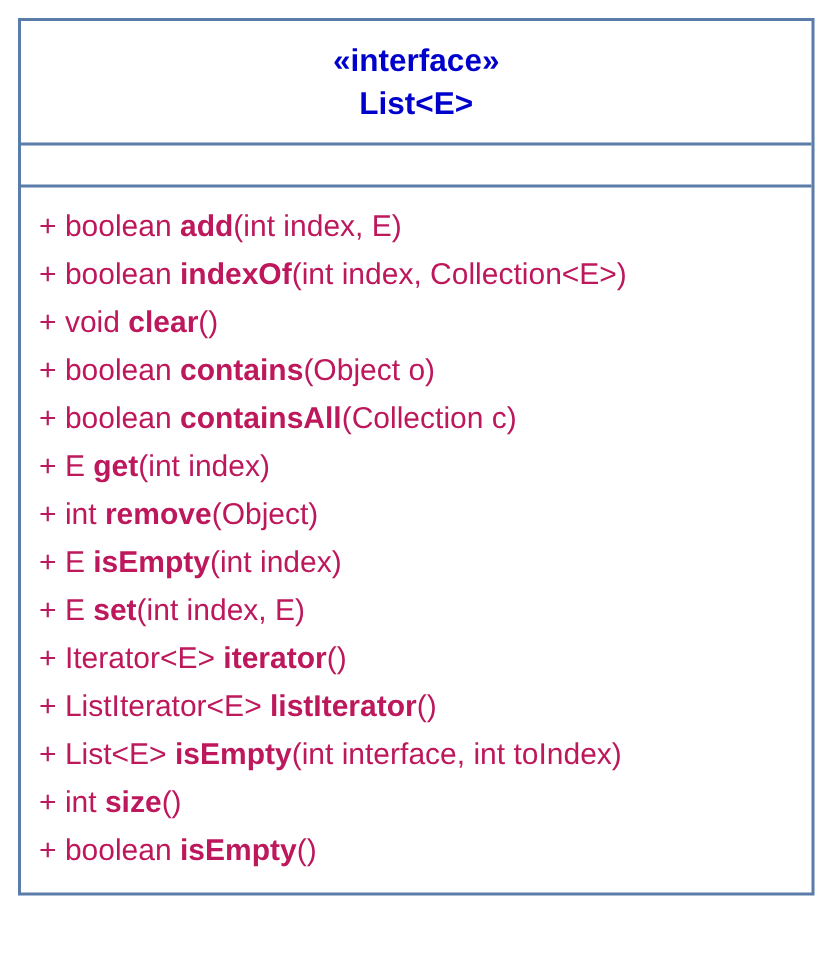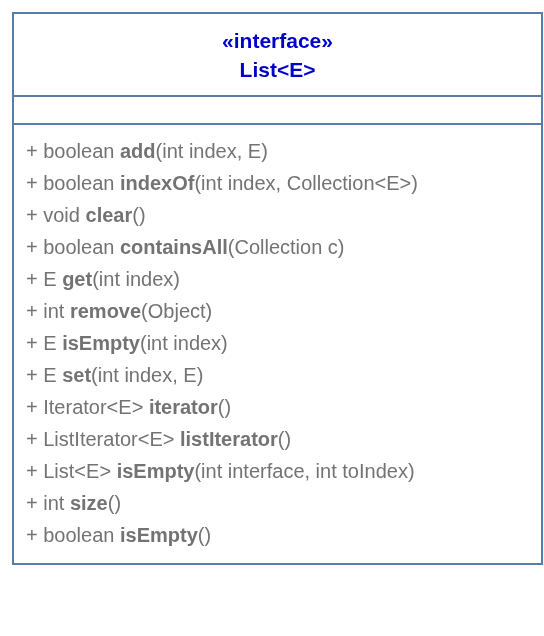--- a/index.html
+++ b/index.html
@@ -38,40 +38,41 @@
     .spacer-section {
       height: 28px;
       border-bottom: 2px solid #5a7ca8;
     }
     .methods-section {
       padding: 10px 12px 12px 12px;
     }
     .method-row {
       font-size: 20px;
       line-height: 1.6;
-      color: #737373;
+      color: #be185d;
       white-space: nowrap;
     }
     .method-name {
       font-weight: bold;
     }
   </style>
 </head>
 <body>
 
 <div class="uml-box">
   <div class="header-section">
     <div class="stereotype">«interface»</div>
     <div class="class-name">List&lt;E&gt;</div>
   </div>
   <div class="spacer-section"></div>
   <div class="methods-section" id="methods-container">
       <div class="method-row"><span>+</span> <span>boolean</span> <span class="method-name">add</span><span>(int index, E)</span></div>
       <div class="method-row"><span>+</span> <span>boolean</span> <span class="method-name">indexOf</span><span>(int index, Collection&lt;E&gt;)</span></div>
       <div class="method-row"><span>+</span> <span>void</span> <span class="method-name">clear</span><span>()</span></div>
+      <div class="method-row"><span>+</span> <span>boolean</span> <span class="method-name">contains</span><span>(Object o)</span></div>
       <div class="method-row"><span>+</span> <span>boolean</span> <span class="method-name">containsAll</span><span>(Collection c)</span></div>
       <div class="method-row"><span>+</span> <span>E</span> <span class="method-name">get</span><span>(int index)</span></div>
       <div class="method-row"><span>+</span> <span>int</span> <span class="method-name">remove</span><span>(Object)</span></div>
       <div class="method-row"><span>+</span> <span>E</span> <span class="method-name">isEmpty</span><span>(int index)</span></div>
       <div class="method-row"><span>+</span> <span>E</span> <span class="method-name">set</span><span>(int index, E)</span></div>
       <div class="method-row"><span>+</span> <span>Iterator&lt;E&gt;</span> <span class="method-name">iterator</span><span>()</span></div>
       <div class="method-row"><span>+</span> <span>ListIterator&lt;E&gt;</span> <span class="method-name">listIterator</span><span>()</span></div>
       <div class="method-row"><span>+</span> <span>List&lt;E&gt;</span> <span class="method-name">isEmpty</span><span>(int interface, int toIndex)</span></div>
       <div class="method-row"><span>+</span> <span>int</span> <span class="method-name">size</span><span>()</span></div>
       <div class="method-row"><span>+</span> <span>boolean</span> <span class="method-name">isEmpty</span><span>()</span></div>

